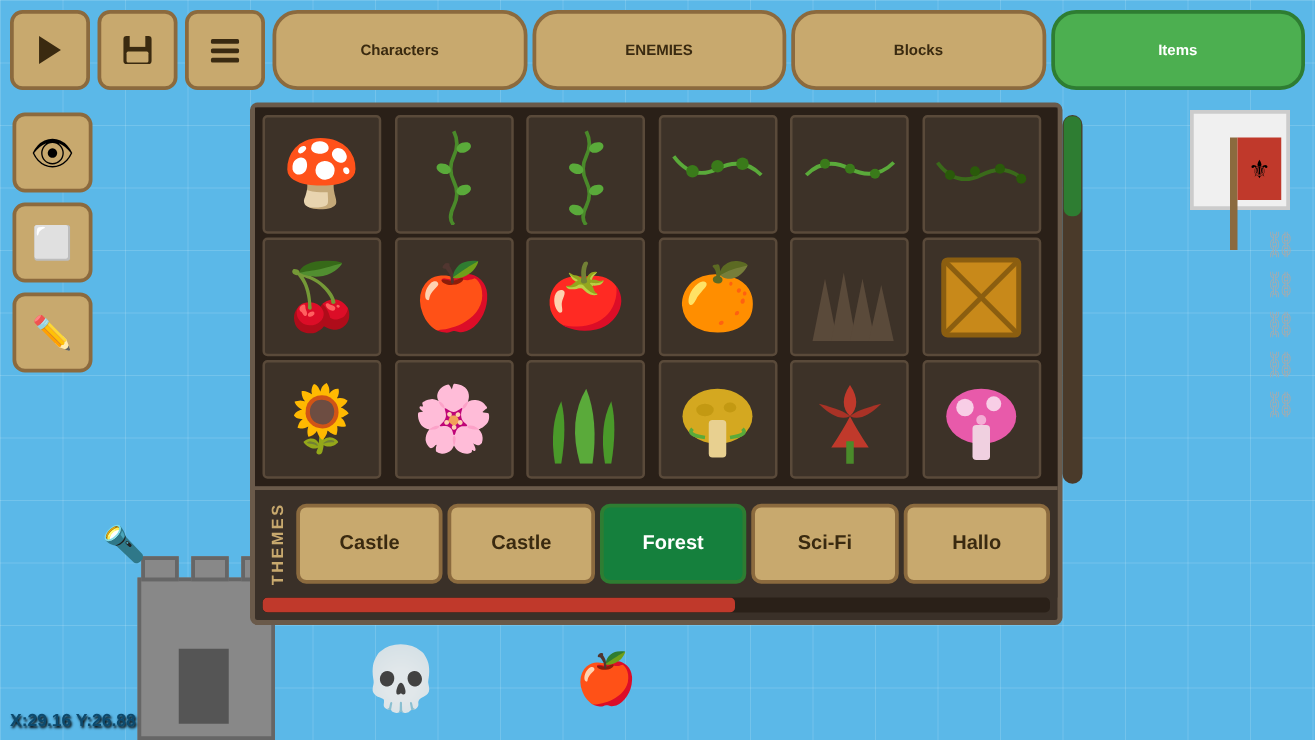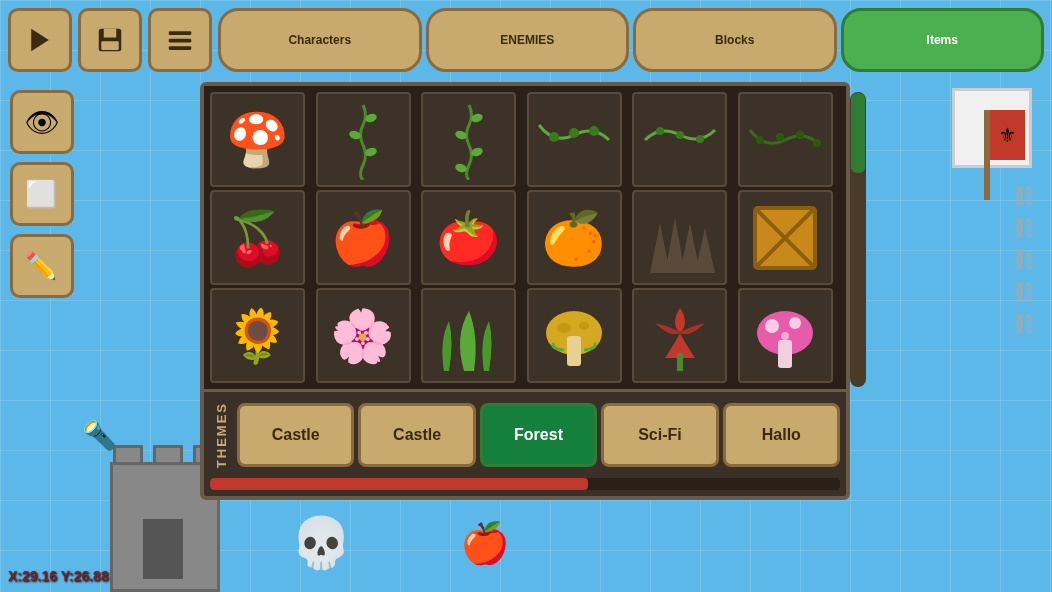--- a/index.html
+++ b/index.html
@@ -193,21 +193,21 @@
       align-items: center;
       justify-content: center;
       cursor: pointer;
     }
 
     
     .coords {
       position: absolute;
       bottom: 8px;
       left: 8px;
-      color: #7f1d1d;
+      color: #0c4a6e;
       font-size: 14px;
       font-weight: bold;
       text-shadow: 1px 1px 2px #000;
       z-index: 10;
     }
 
     .white-box {
       position: absolute;
       top: 88px;
       right: 20px;

